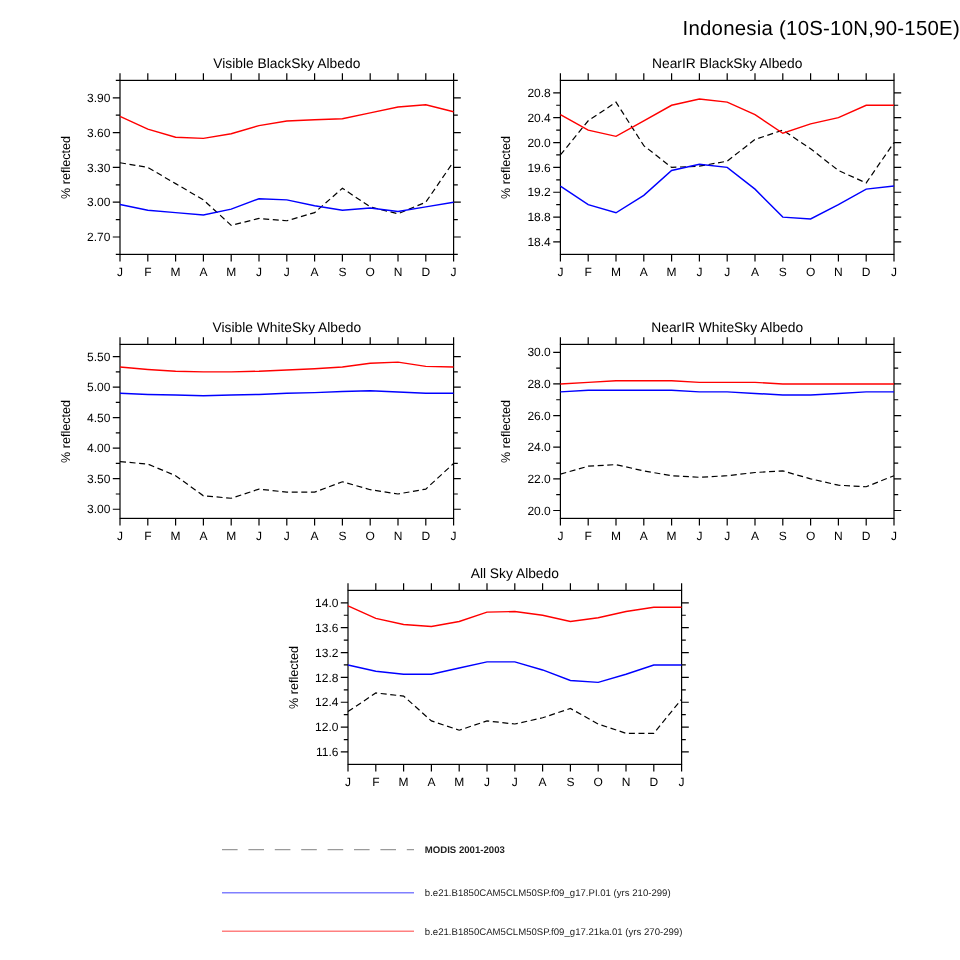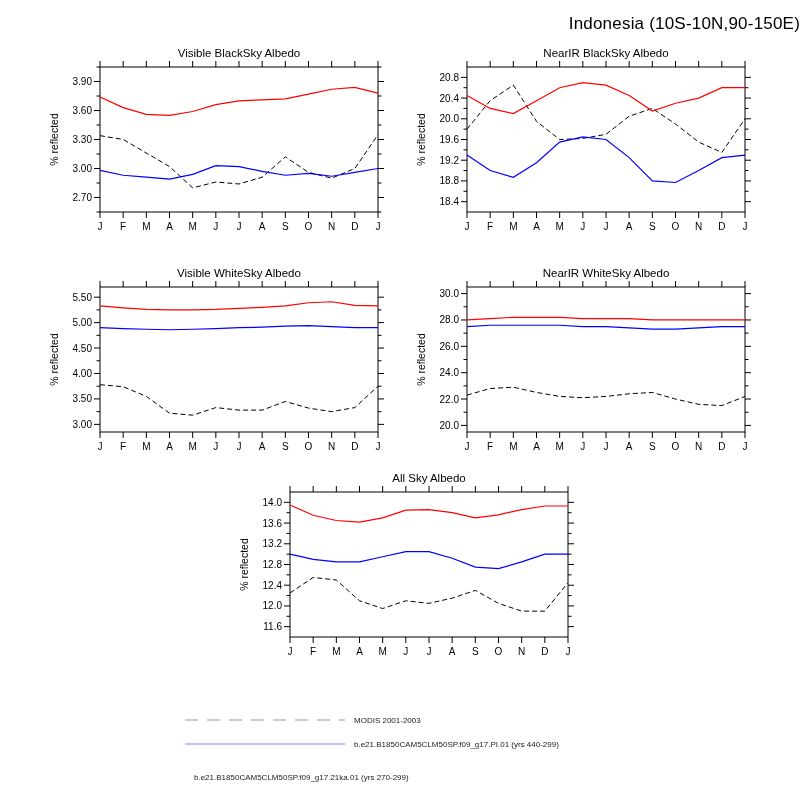--- a/index.html
+++ b/index.html
@@ -12,23 +12,23 @@
     font-size:17px;letter-spacing:.2px;
   }
   .chart{position:absolute;width:390px;height:205px;}
   #chart-0{left:18px;top:37px;}
   #chart-1{left:385px;top:37px;}
   #chart-2{left:18px;top:257px;}
   #chart-3{left:385px;top:257px;}
   #chart-4{left:208px;top:462px;}
   .legend{position:absolute;left:185px;top:698px;width:560px;height:92px;}
   .legend-entry{position:absolute;left:0;display:flex;align-items:center;height:12px;}
-  #legend-0{top:16px;}
+  #legend-0{top:4px;font-weight:bold;}
   #legend-1{top:40px;}
-  #legend-2{top:72px;flex-direction:column;}
+  #legend-2{top:72px;}
   .legend-label{font-size:8px;color:#222;margin-left:9px;white-space:nowrap;}
   svg text{font-family:"Liberation Sans","DejaVu Sans",sans-serif;}
 </style>
 </head>
 <body>
 
 <div class="main-title">Indonesia (10S-10N,90-150E)</div>
 
 <div class="chart" id="chart-0"><svg width="390" height="205" viewBox="0 0 390 205">
       <rect x="82" y="30" width="278" height="145" fill="none" stroke="#000" stroke-width="1"></rect>
@@ -419,21 +419,21 @@
   <div class="legend-entry" id="legend-0">
     <svg class="legend-line" width="160" height="10">
         <line x1="0" y1="5" x2="160" y2="5" stroke="#9a9a9a" stroke-width="1.2" stroke-dasharray="13,9"></line>
       </svg>
     <span class="legend-label">MODIS 2001-2003</span>
   </div>
   <div class="legend-entry" id="legend-1">
     <svg class="legend-line" width="160" height="10">
         <line x1="0" y1="5" x2="160" y2="5" stroke="#8080ff" stroke-width="1.2"></line>
       </svg>
-    <span class="legend-label">b.e21.B1850CAM5CLM50SP.f09_g17.PI.01 (yrs 440-299)</span>
+    <span class="legend-label">b.e21.B1850CAM5CLM50SP.f09_g17.PI.01 (yrs 210-299)</span>
   </div>
   <div class="legend-entry" id="legend-2">
     <svg class="legend-line" width="160" height="10">
         <line x1="0" y1="5" x2="160" y2="5" stroke="#ff8080" stroke-width="1.2"></line>
       </svg>
     <span class="legend-label">b.e21.B1850CAM5CLM50SP.f09_g17.21ka.01 (yrs 270-299)</span>
   </div>
 </div>
 
 </body></html>

